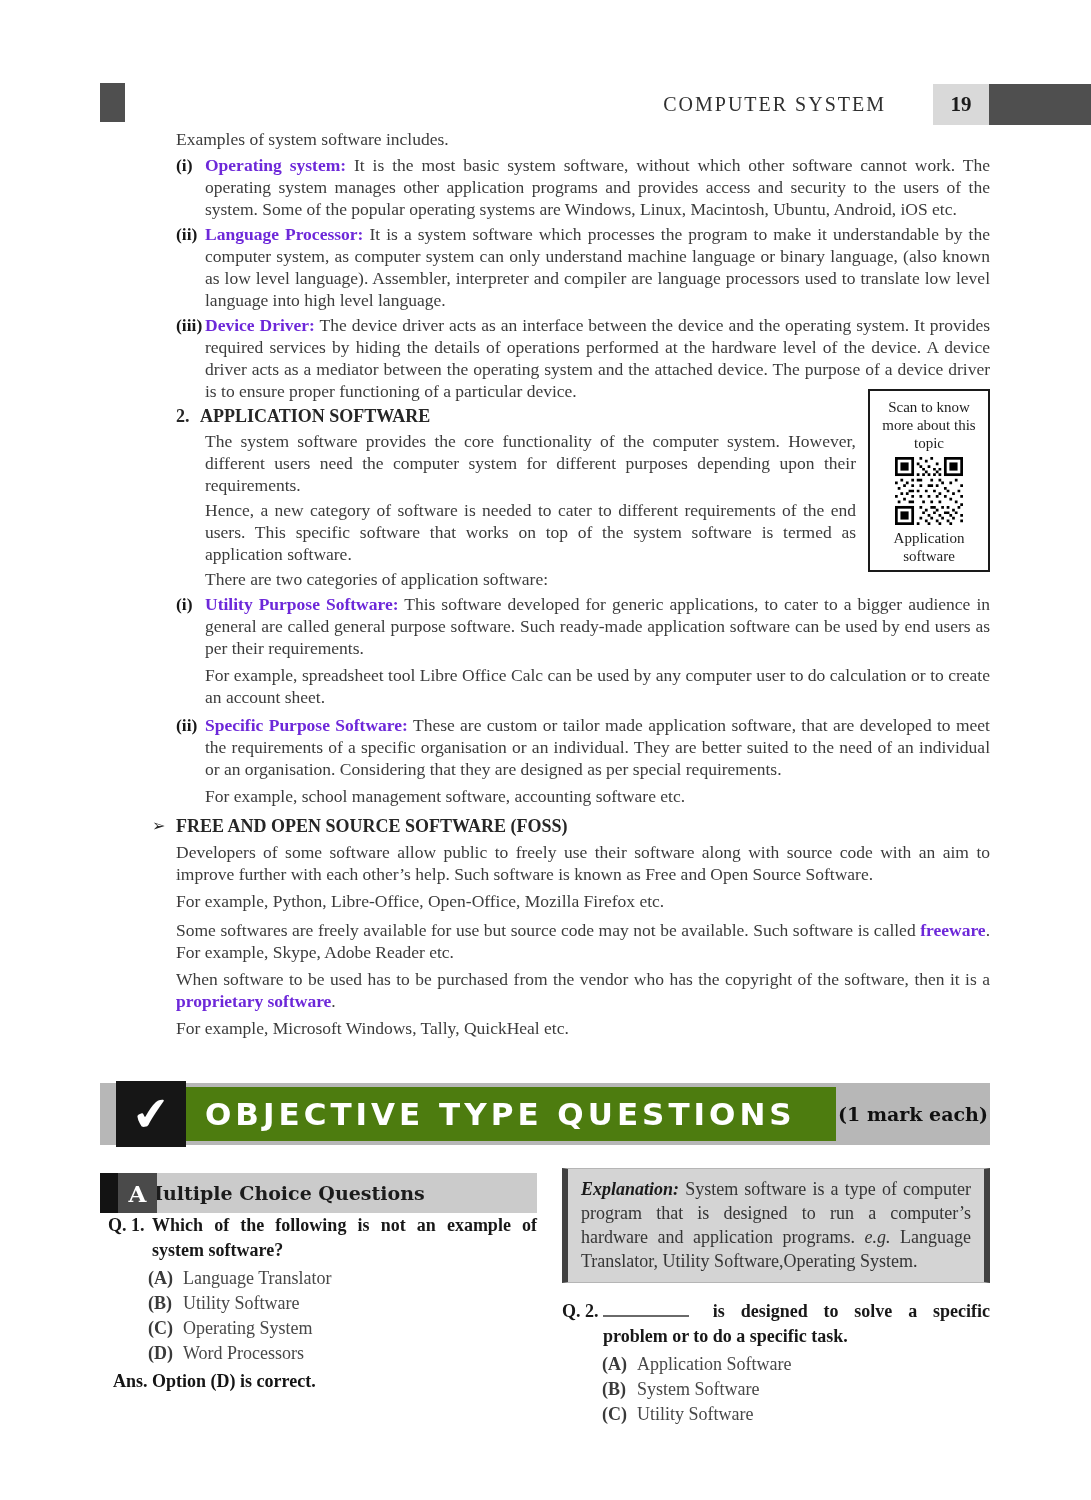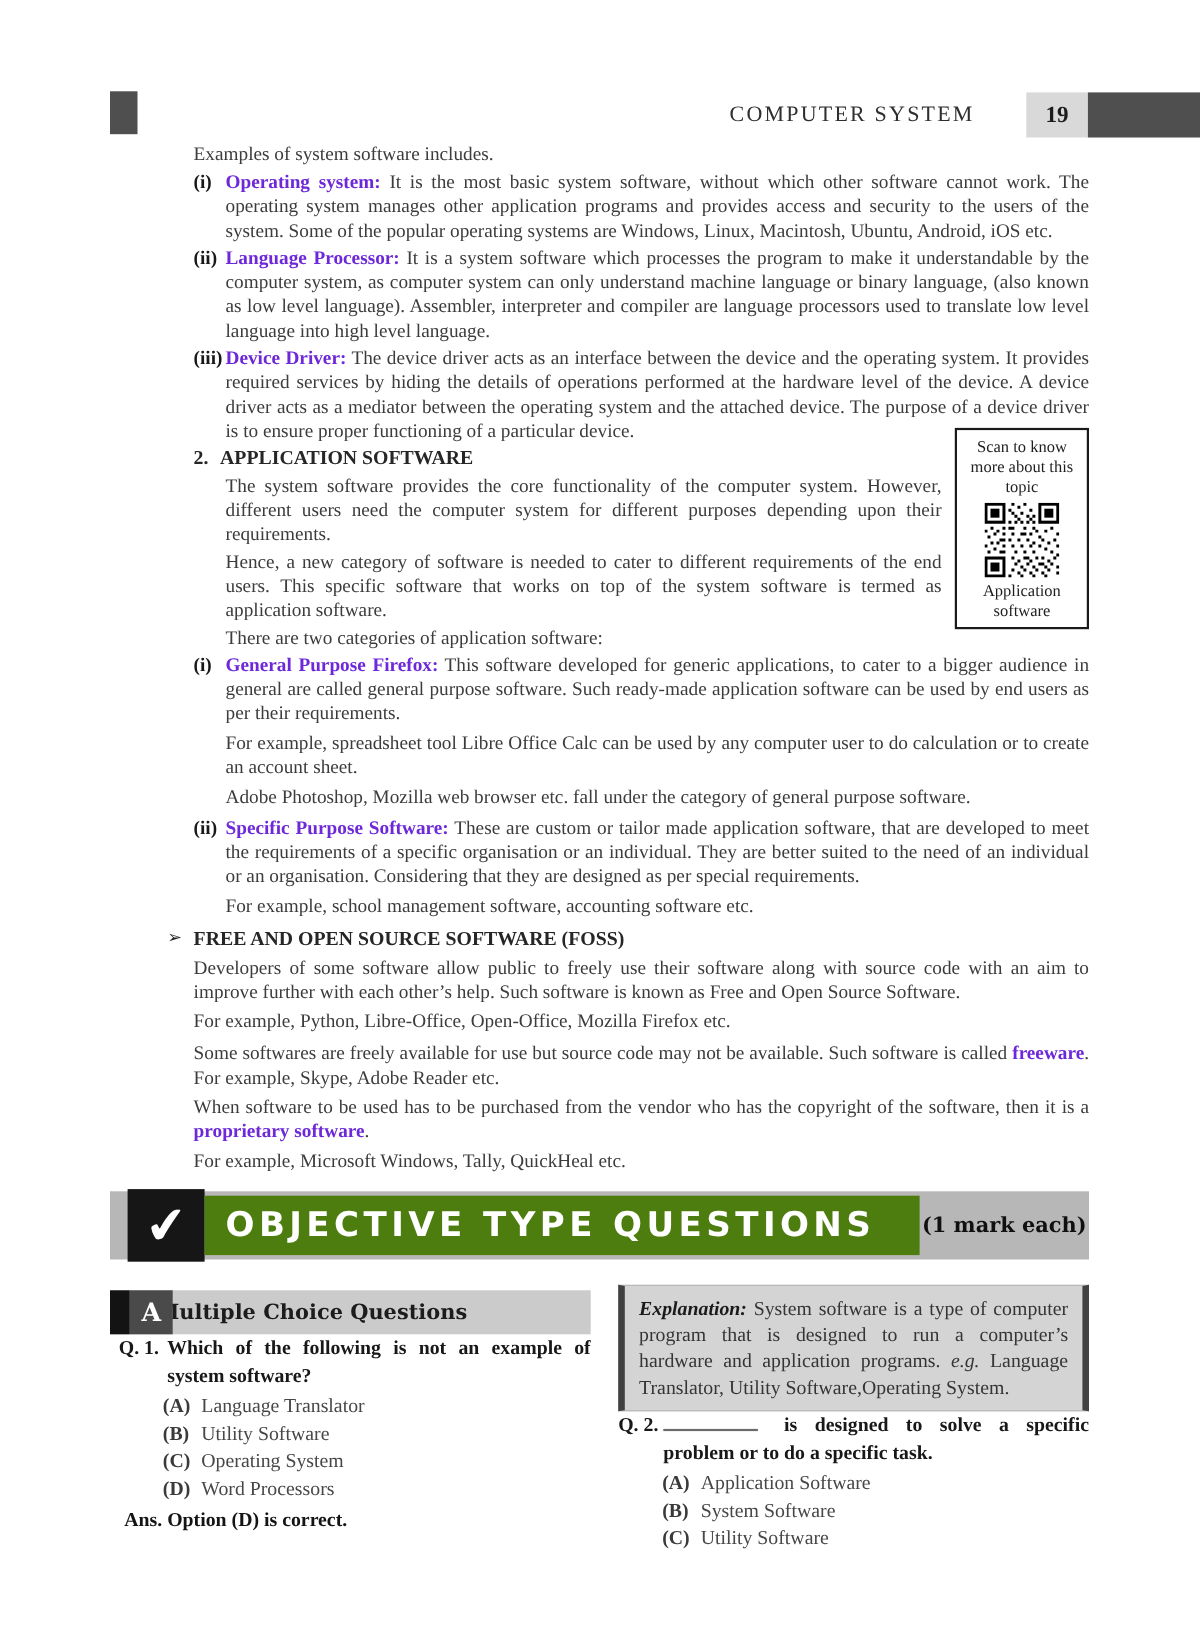--- a/index.html
+++ b/index.html
@@ -79,21 +79,21 @@
   }
   .mcq-header .mcq-title {
     padding-left:42px; line-height:40px; font-family:"DejaVu Serif", serif;
     font-weight:bold; font-size:19px; color:#1c1c1c; white-space:nowrap;
   }
 
   .question { position:relative; padding-left:52px; font-weight:bold; color:#181818;
     font-size:18px; line-height:25px; text-align:justify; margin-top:0; }
   .question .qnum { position:absolute; left:8px; top:0; }
   .q2 .qnum { left:0; }
-  .q2 { padding-left:41px; margin-top:0; }
+  .q2 { padding-left:41px; margin-top:16px; }
   .options { margin-top:3px; }
   .opt { position:relative; padding-left:83px; font-size:18px; line-height:25px; color:#474747; }
   .opt .letter { position:absolute; left:48px; top:0; font-weight:bold; color:#3a3a3a; }
   .q2-options .opt { padding-left:75px; }
   .q2-options .opt .letter { left:40px; }
   .answer { position:relative; padding-left:52px; font-weight:bold; color:#141414; font-size:18px; line-height:25px; margin-top:3px; }
   .answer .ans-label { position:absolute; left:13px; top:0; }
 
   .explanation-box {
     border-left:6px solid #414141; border-right:6px solid #414141;
@@ -156,23 +156,22 @@
       <div class="sec-heading">
         <span class="num">2.</span><span>APPLICATION SOFTWARE</span>
       </div>
       <div class="li para">The system software provides the core functionality of the computer system. However, different users need the computer system for different purposes depending upon their requirements.</div>
       <div class="li para">Hence, a new category of software is needed to cater to different requirements of the end users. This specific software that works on top of the system software is termed as application software.</div>
     </div>
 
     <div class="li para">There are two categories of application software:</div>
 
     <div class="li">
-      <span class="num">(i)</span><b>General Purpose Firefox:</b><span> This software developed for generic applications, to cater to a bigger audience in general are called general purpose software. Such ready-made application software can be used by end users as per their requirements.</span>
+      <span class="num">(i)</span><b>Utility Purpose Software:</b><span> This software developed for generic applications, to cater to a bigger audience in general are called general purpose software. Such ready-made application software can be used by end users as per their requirements.</span>
       <div class="sub">For example, spreadsheet tool Libre Office Calc can be used by any computer user to do calculation or to create an account sheet.</div>
-      <div class="sub">Adobe Photoshop, Mozilla web browser etc. fall under the category of general purpose software.</div>
     </div>
 
     <div class="li" style="margin-top:6px;">
       <span class="num">(ii)</span><b>Specific Purpose Software:</b><span> These are custom or tailor made application software, that are developed to meet the requirements of a specific organisation or an individual. They are better suited to the need of an individual or an organisation. Considering that they are designed as per special requirements.</span>
       <div class="sub">For example, school management software, accounting software etc.</div>
     </div>
 
     <div class="foss-heading">
       <span class="bullet">➢</span><span>FREE AND OPEN SOURCE SOFTWARE (FOSS)</span>
     </div>

